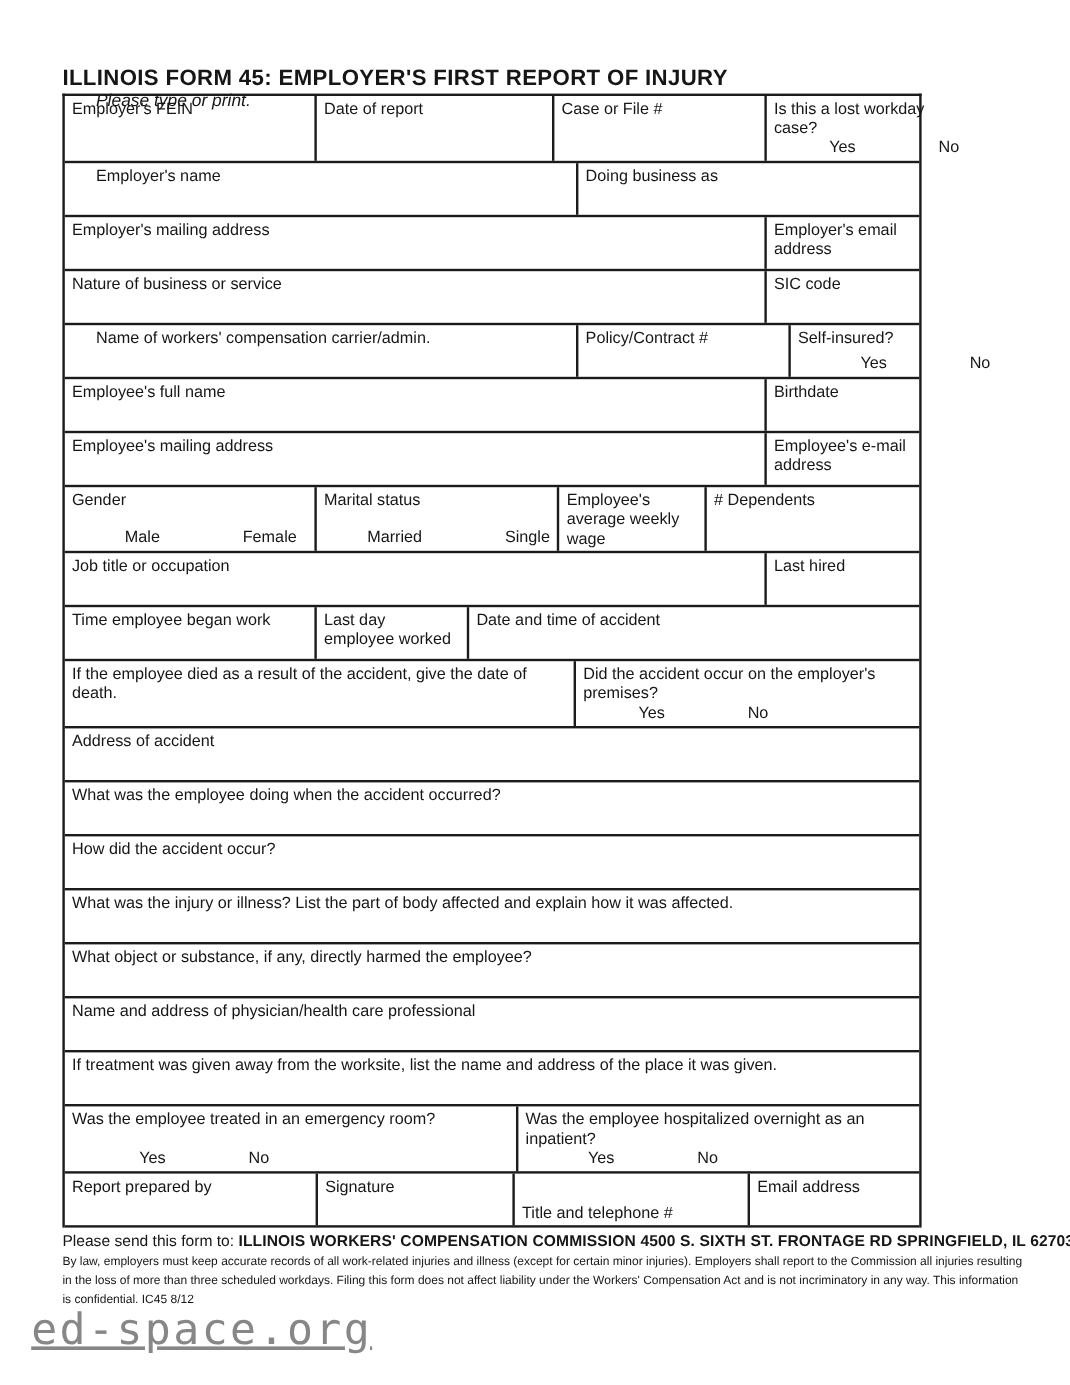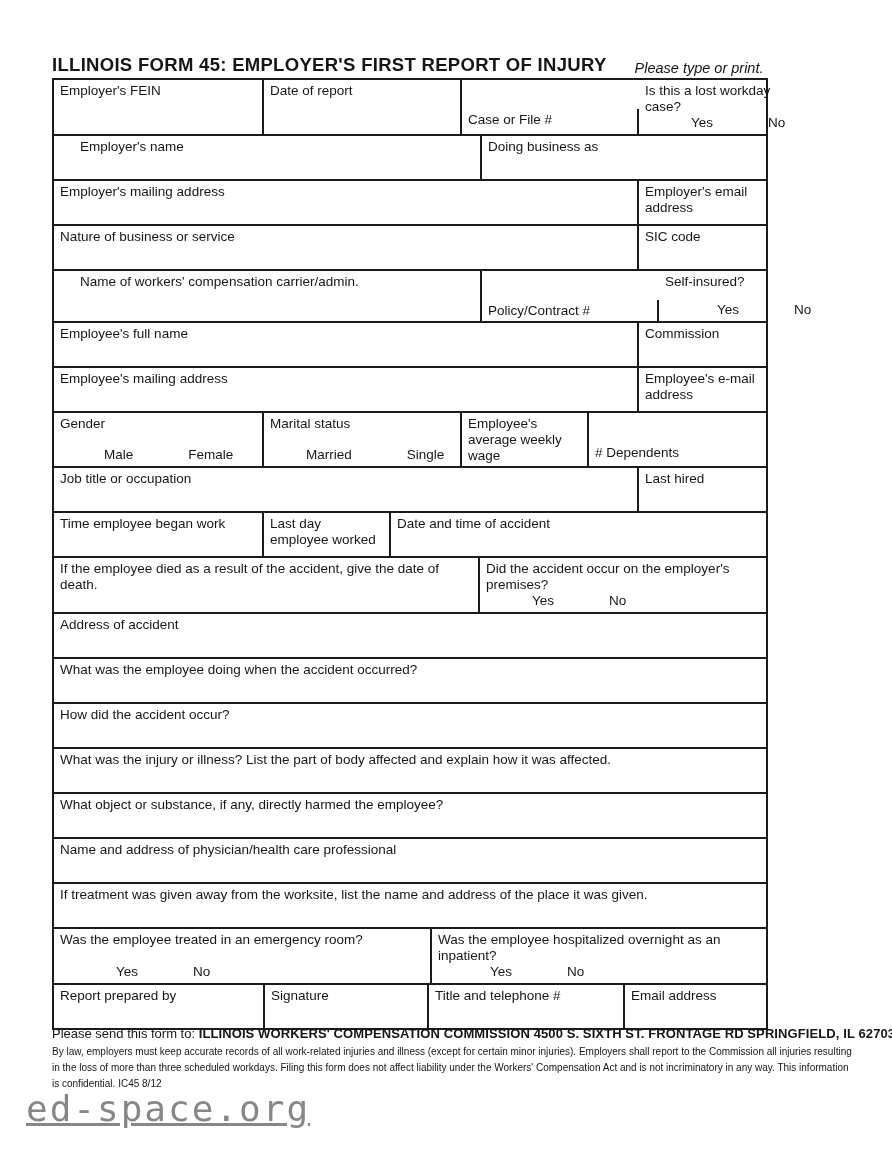--- a/index.html
+++ b/index.html
@@ -1,43 +1,43 @@
 <!DOCTYPE html>
 <html><head>
 <meta charset="utf-8">
 <style>
   * { margin:0; padding:0; box-sizing:border-box; }
   html,body { width:892px; height:1154px; background:#ffffff; overflow:hidden; }
   body { font-family:"Liberation Sans", sans-serif; color:#161616; position:relative; }
 
-  .title-row { position:absolute; left:52px; top:54px; width:800px; display:flex; align-items:flex-end; }
+  .title-row { position:absolute; left:52px; top:54px; width:800px; display:flex; align-items:flex-start;flex-direction:column; }
   .page-title { font-size:18.5px; font-weight:bold; letter-spacing:0.3px; white-space:nowrap; }
   .instruction { font-size:14.5px; font-style:italic; margin-left:28px; white-space:nowrap; }
 
   .ftable { position:absolute; left:52px; top:78px; width:716px; border:2px solid #1b1b1b; border-bottom:none; }
   .frow { display:flex; min-height:45px; border-bottom:2px solid #1b1b1b; }
   .fcell { border-right:2px solid #1b1b1b; padding:3px 6px 2px 6px; display:flex; flex-direction:column; justify-content:space-between; }
   .fcell:last-child { border-right:none; }
   .lbl { font-size:13.5px; line-height:16px; }
 
-  .w210 { flex:0 0 210px; } .w198 { flex:0 0 198px; } .w177 { flex:0 0 177px;margin-top:29px; }
+  .w210 { flex:0 0 210px; } .w198 { flex:0 0 198px; } .w177 { flex:0 0 177px; }
   .w408 { flex:0 0 408px;margin-left:20px; } .w426 { flex:0 0 426px; } .w585 { flex:0 0 585px; }
   .w375 { flex:0 0 375px; } .w378 { flex:0 0 378px; } .w211 { flex:0 0 211px; }
-  .w164 { flex:0 0 164px; } .w196 { flex:0 0 196px; } .grow { flex:1 1 auto; }
+  .w164 { flex:0 0 164px; } .w196 { flex:0 0 196px;justify-content:flex-end; } .grow { flex:1 1 auto; }
 
   .opts { display:flex; font-size:13.5px; padding-bottom:2px; }
   .opts span { display:inline-block; }
   .opts-workday   { padding-left:46px; gap:55px; }
   .opts-insured   { padding-left:52px; gap:56px; }
   .opts-gender    { padding-left:44px; gap:58px; }
   .opts-marital   { padding-left:36px; gap:50px; }
   .opts-premises  { padding-left:46px; gap:56px; }
   .opts-emergency { padding-left:56px; gap:56px; }
   .opts-hospital  { padding-left:52px; gap:55px; }
-  .opts { gap:55px; }
+  .opts { gap:69px; }
 
   .footer { position:absolute; left:52px; top:1026px; width:800px; }
   .send-line { font-size:13px; line-height:16px; margin-bottom:2px; white-space:nowrap; }
   .send-line strong { letter-spacing:0.1px; }
   .legal { font-size:10px; line-height:16px; }
 
   .watermark { position:absolute; left:26px; top:1088px; font-family:"DejaVu Sans Mono", monospace;
                font-size:36px; color:#878787; letter-spacing:2px;text-decoration:underline; }
 </style>
 </head>
@@ -110,21 +110,21 @@
         <span>No</span>
       </div>
     </div>
   </div>
 
   <div class="frow">
     <div class="fcell w585">
       <span class="lbl">Employee's full name</span>
     </div>
     <div class="fcell grow">
-      <span class="lbl">Commission</span>
+      <span class="lbl">Birthdate</span>
     </div>
   </div>
 
   <div class="frow">
     <div class="fcell w585">
       <span class="lbl">Employee's mailing address</span>
     </div>
     <div class="fcell grow">
       <span class="lbl">Employee's e-mail address</span>
     </div>

